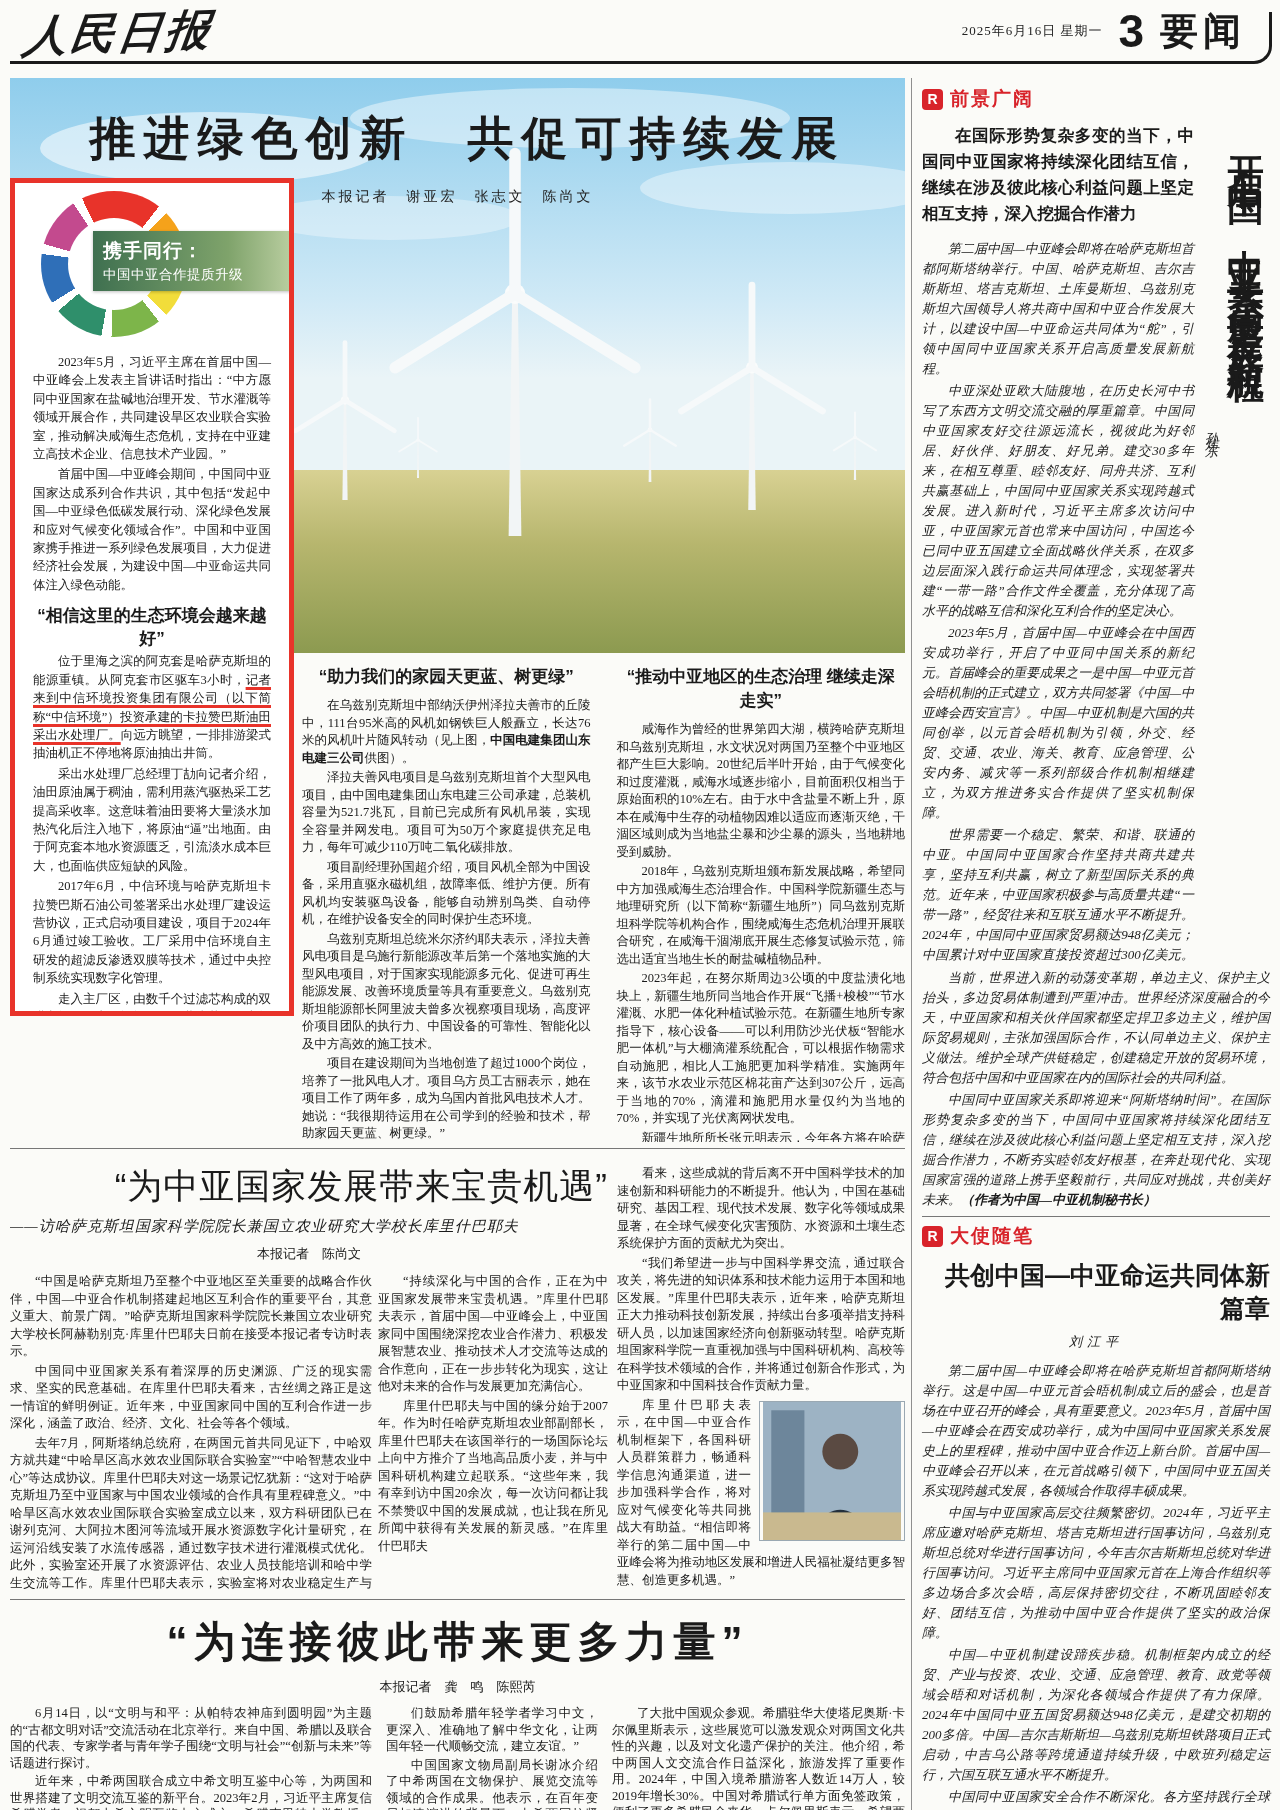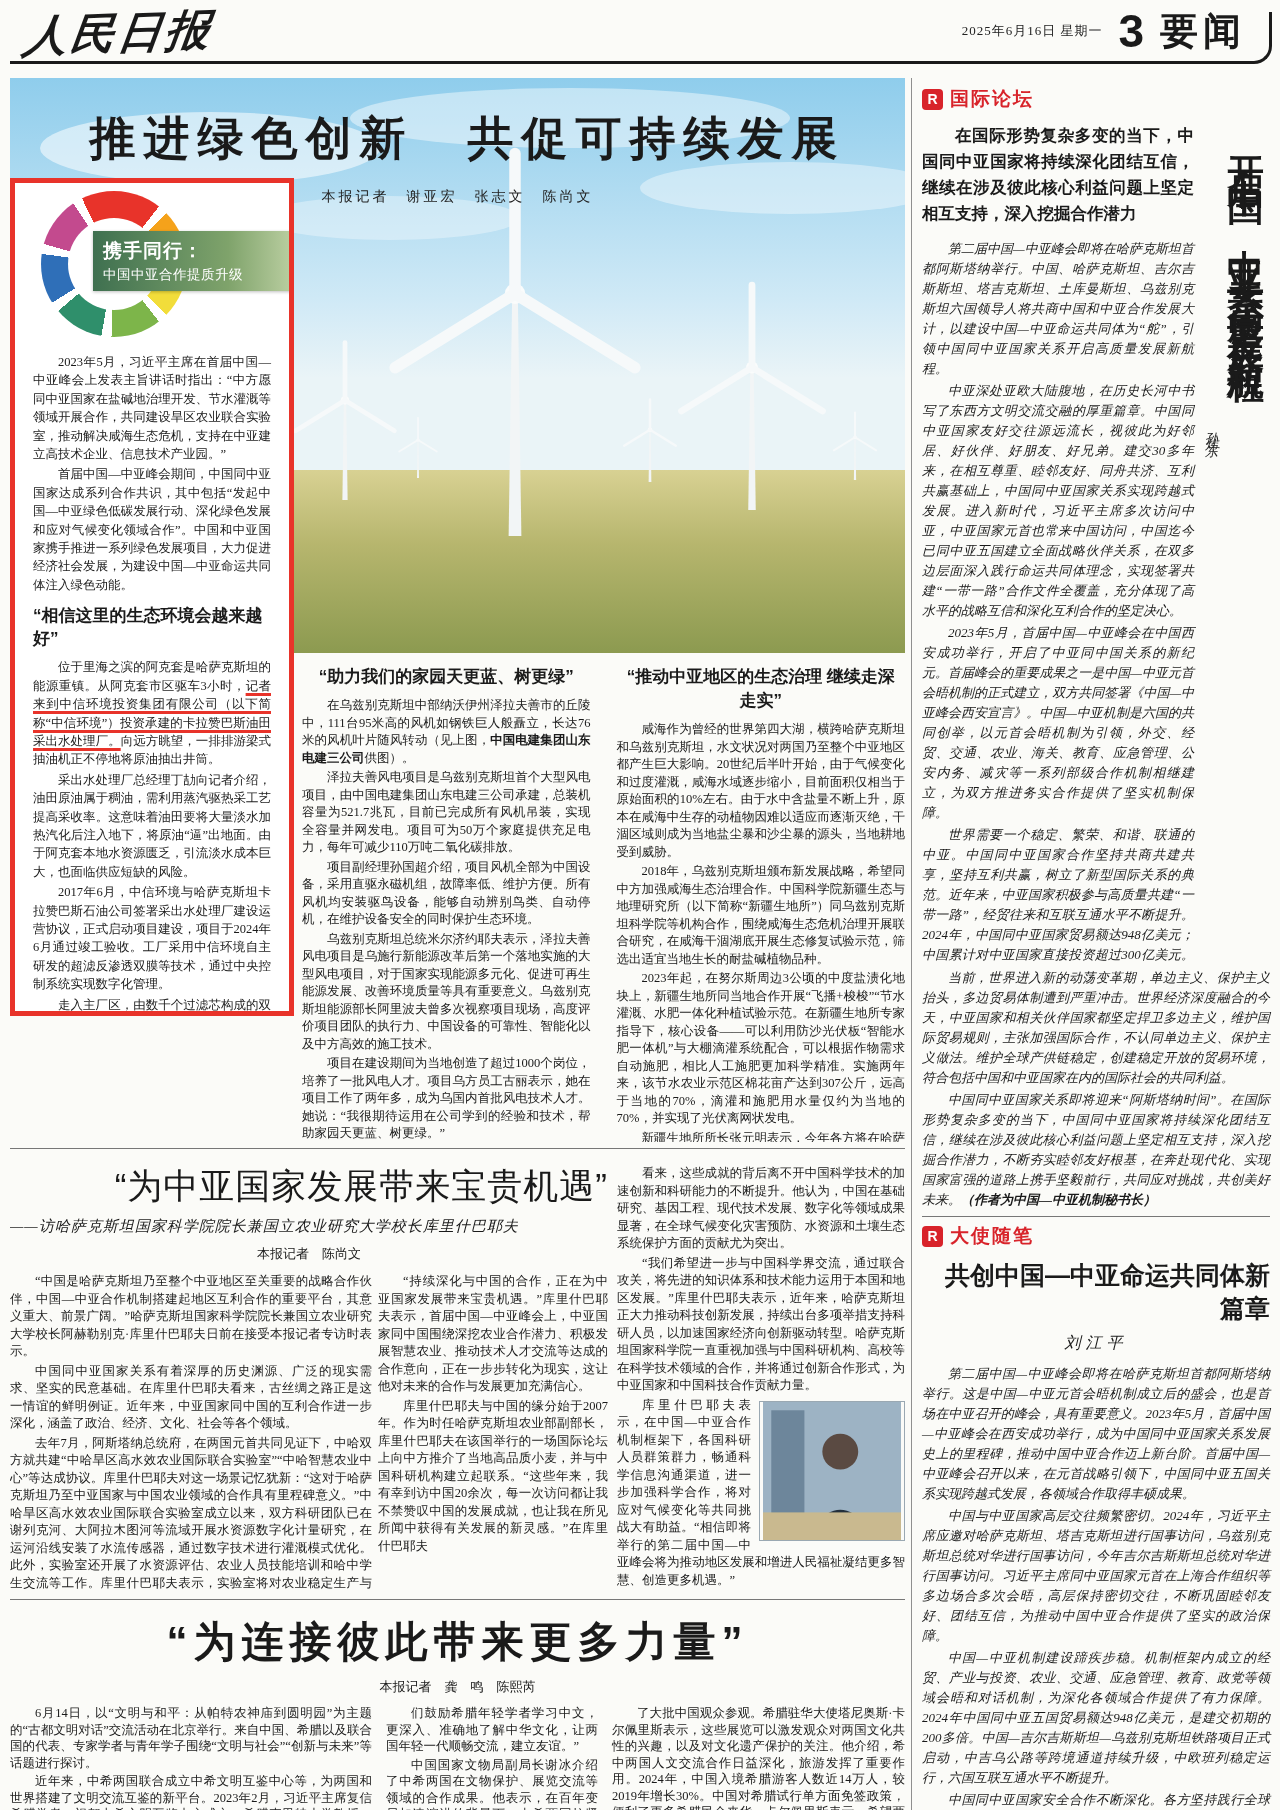--- a/index.html
+++ b/index.html
@@ -37,22 +37,22 @@
            #f2dd3a 94deg 134deg,#fff 134deg 142deg,#7db54a 142deg 182deg,#fff 182deg 190deg,
            #2f8f6b 190deg 230deg,#fff 230deg 238deg,#2f6fb8 238deg 278deg,#fff 278deg 286deg,
            #c34a8e 286deg 326deg,#fff 326deg 334deg,#e8332a 334deg 360deg)}
   .swirl::after{content:"";position:absolute;inset:27px;background:#fff;border-radius:50%}
   .campaign{position:absolute;left:60px;top:44px;width:208px;padding:7px 10px;
             background:linear-gradient(90deg,#3f7050,#7fa36b 65%,#c2d4a8);color:#fff;
             font-family:"Liberation Sans",sans-serif;box-shadow:0 1px 3px rgba(0,0,0,.25)}
   .campaign .l1{font-size:19px;font-weight:bold;letter-spacing:1px}
   .campaign .l2{font-size:13.5px;letter-spacing:.5px;margin-top:2px}
   .redbox p.body{font-size:12.5px;line-height:18.4px}
-  .sub{font-family:"Liberation Sans",sans-serif;font-size:17px;font-weight:bold;text-align:left;
-       margin:10px 0 8px;text-indent:0 !important}
+  .sub{font-family:"Liberation Sans",sans-serif;font-size:17px;font-weight:bold;text-align:center;
+       margin:10px 0 2px;text-indent:0 !important}
   .ulred{text-decoration:underline;text-decoration-color:#e8332a;text-decoration-thickness:2.5px;text-underline-offset:3px}
   
   .featcols{margin-left:292px;height:489px;display:flex;gap:26px;padding-top:8px;overflow:hidden}
   .fc{flex:1}
   .fc h3{font-family:"Liberation Sans",sans-serif;font-size:17px;font-weight:bold;text-align:center;
          line-height:24px;margin:4px 6px 8px}
   
   .interview{position:relative;height:438px;padding-top:8px;overflow:hidden}
   .iv-left{width:598px}
   .iv-left h2{font-family:"Liberation Sans",sans-serif;font-size:35px;font-weight:400;text-align:right;letter-spacing:1px}
@@ -82,21 +82,21 @@
                text-align:justify;text-indent:2em;margin-bottom:13px}
   .kai p.body{font-style:italic;font-size:13px;line-height:20px}
   .forum-strip{position:relative;width:70px;flex:none}
   .vt{position:absolute;right:0;top:6px;height:828px;writing-mode:vertical-rl;
       font-family:"Liberation Sans",sans-serif;font-size:37px;font-weight:900;letter-spacing:11px}
   .vauthor{position:absolute;right:50px;top:300px;writing-mode:vertical-rl;font-size:13px;
            letter-spacing:6px;font-style:italic;color:#222}
   .forum-wide{margin-top:4px}
   .closing{font-weight:bold}
   .amb h2{font-family:"Liberation Sans",sans-serif;font-size:25px;font-weight:900;text-align:right;margin:0 0 8px}
-  .amb .auth{text-align:center;font-size:16px;font-style:italic;letter-spacing:5px;margin-bottom:10px}
+  .amb .auth{text-align:center;font-size:13px;font-style:italic;letter-spacing:5px;margin-bottom:10px}
 </style>
 </head>
 <body>
 
 <div class="page">
 
   <header class="hd">
     <div class="hd-rule"></div>
     <div class="masthead">人民日报</div>
     <div class="hd-right">
@@ -245,21 +245,21 @@
         </div>
       </article>
 
     </section>
 
     <section class="colR">
 
       <article>
         <div class="badge">
           <span class="rlogo">R</span>
-          <span>国际论坛</span>
+          <span>前景广阔</span>
         </div>
         <div class="forum-row">
           <div class="forum-main kai">
             <p class="forum-intro" style="font-style:normal">在国际形势复杂多变的当下，中国同中亚国家将持续深化团结互信，继续在涉及彼此核心利益问题上坚定相互支持，深入挖掘合作潜力</p>
             <p class="body">第二届中国—中亚峰会即将在哈萨克斯坦首都阿斯塔纳举行。中国、哈萨克斯坦、吉尔吉斯斯坦、塔吉克斯坦、土库曼斯坦、乌兹别克斯坦六国领导人将共商中国和中亚合作发展大计，以建设中国—中亚命运共同体为“舵”，引领中国同中亚国家关系开启高质量发展新航程。</p>
             <p class="body">中亚深处亚欧大陆腹地，在历史长河中书写了东西方文明交流交融的厚重篇章。中国同中亚国家友好交往源远流长，视彼此为好邻居、好伙伴、好朋友、好兄弟。建交30多年来，在相互尊重、睦邻友好、同舟共济、互利共赢基础上，中国同中亚国家关系实现跨越式发展。进入新时代，习近平主席多次访问中亚，中亚国家元首也常来中国访问，中国迄今已同中亚五国建立全面战略伙伴关系，在双多边层面深入践行命运共同体理念，实现签署共建“一带一路”合作文件全覆盖，充分体现了高水平的战略互信和深化互利合作的坚定决心。</p>
             <p class="body">2023年5月，首届中国—中亚峰会在中国西安成功举行，开启了中亚同中国关系的新纪元。首届峰会的重要成果之一是中国—中亚元首会晤机制的正式建立，双方共同签署《中国—中亚峰会西安宣言》。中国—中亚机制是六国的共同创举，以元首会晤机制为引领，外交、经贸、交通、农业、海关、教育、应急管理、公安内务、减灾等一系列部级合作机制相继建立，为双方推进务实合作提供了坚实机制保障。</p>
             <p class="body">世界需要一个稳定、繁荣、和谐、联通的中亚。中国同中亚国家合作坚持共商共建共享，坚持互利共赢，树立了新型国际关系的典范。近年来，中亚国家积极参与高质量共建“一带一路”，经贸往来和互联互通水平不断提升。2024年，中国同中亚国家贸易额达948亿美元；中国累计对中亚国家直接投资超过300亿美元。中国连续多年保持中亚国家主要贸易伙伴和投资来源国地位，助力地区经济发展。</p>
           </div>
           <div class="forum-strip">

